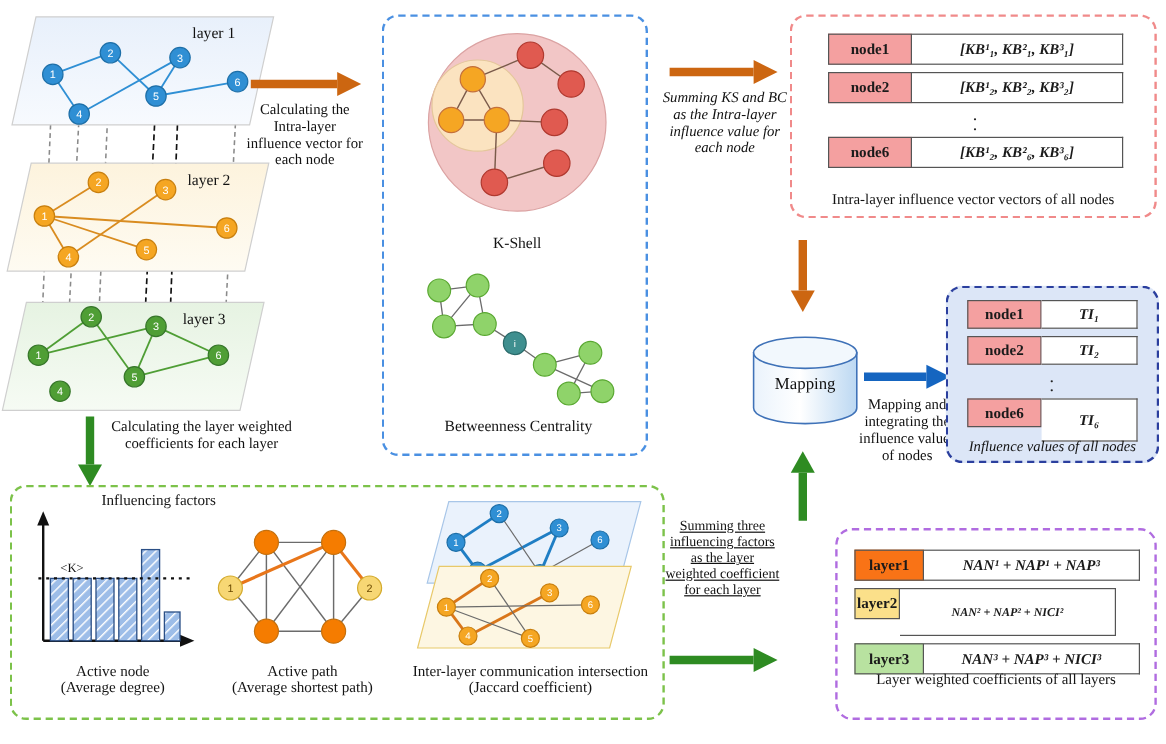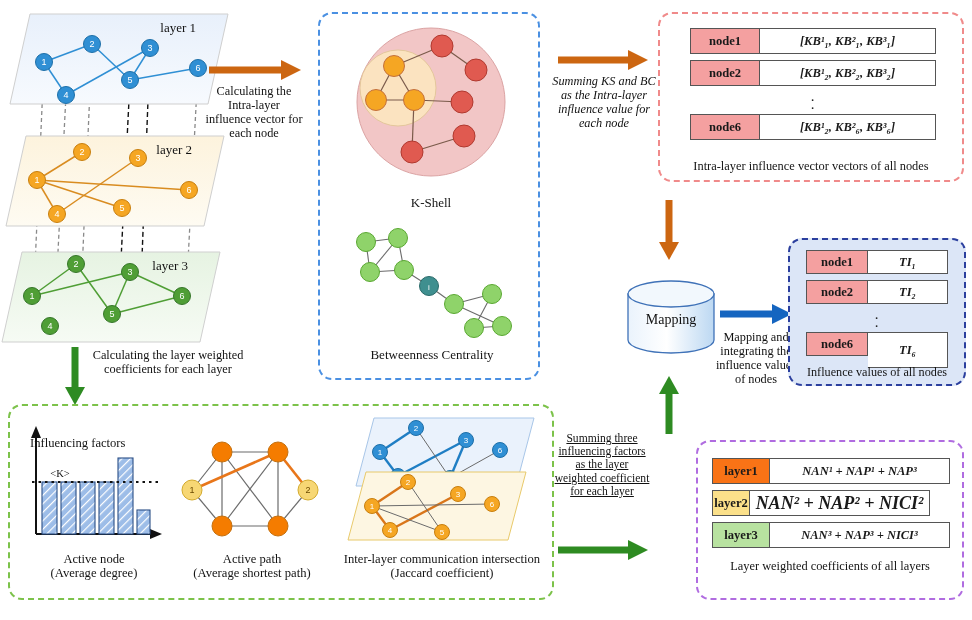--- a/index.html
+++ b/index.html
@@ -308,54 +308,54 @@
     <div class="vdots">
       <span>.</span>
         <span>.</span>
         <span>.</span>
     </div>
     <div class="rw" style="margin-top:6px;">
       <div class="k k-red" style="width:62px;height:24px">node6</div>
       <div class="v" style="width:80px;height:36px;font-size:12.5px">TI₆</div>
     </div>
   </div>
-  <div class="cap" style="left:790px; top:366px; width:174px; font-size:12.2px;">
+  <div class="cap" style="left:790px; top:366px; width:174px; font-size:12.2px;font-style:italic;">
     <span>Influence values of all nodes</span>
   </div>
 
   <div class="panel p-purple" style="left:696px; top:440px; width:268px; height:160px;"></div>
   <div class="rowtab" style="left:712px; top:458px; width:238px;">
     <div class="rw">
       <div class="k k-blue" style="width:58px;height:26px">layer1</div>
       <div class="v" style="width:180px;height:26px;font-size:12.5px">NAN¹ + NAP¹ + NAP³</div>
     </div>
     <div class="rw">
       <div class="k k-yellow" style="width:38px;height:26px">layer2</div>
-      <div class="v" style="width:180px;height:26px;font-size:18px">NAN² + NAP² + NICI²</div>
+      <div class="v" style="width:180px;height:40px;font-size:10px">NAN² + NAP² + NICI²</div>
     </div>
     <div class="rw">
       <div class="k k-green" style="width:58px;height:26px">layer3</div>
       <div class="v" style="width:180px;height:26px;font-size:12.5px">NAN³ + NAP³ + NICI³</div>
     </div>
   </div>
   <div class="cap" style="left:698px; top:560px; width:264px; font-size:12.4px;">
     <span>Layer weighted coefficients of all layers</span>
   </div>
 
   <div class="arrow-label" style="left:554px; top:432px; width:96px; font-size:11.6px;text-decoration:underline;">
     <span>Summing three influencing factors as the layer weighted coefficient for each layer</span>
   </div>
   <svg class="abs" style="left:556px; top:538px;" width="96" height="24">
     <line x1="2" y1="12" x2="72" y2="12" stroke="#2e8b22" stroke-width="7"></line>
     <polygon points="72,2 92,12 72,22" fill="#2e8b22"></polygon>
   </svg>
 
   <div class="panel p-green" style="left:8px; top:404px; width:546px; height:196px;"></div>
 
-  <div class="cap" style="left:30px; top:410px; width:150px; font-size:12.6px; text-align:left;margin-top:26px;">
+  <div class="cap" style="left:30px; top:410px; width:150px; font-size:12.6px; text-align:right;">
     <span>Influencing factors</span>
   </div>
 
   <svg class="abs" style="left:20px; top:424px;" width="150" height="122" viewBox="0 0 150 122">
     <defs>
       <pattern id="hatch" width="6" height="6" patternTransform="rotate(45)" patternUnits="userSpaceOnUse">
         <rect width="6" height="6" fill="#9dbde8"></rect>
         <line x1="0" y1="0" x2="0" y2="6" stroke="#ffffff" stroke-width="2.4"></line>
       </pattern>
     </defs>

